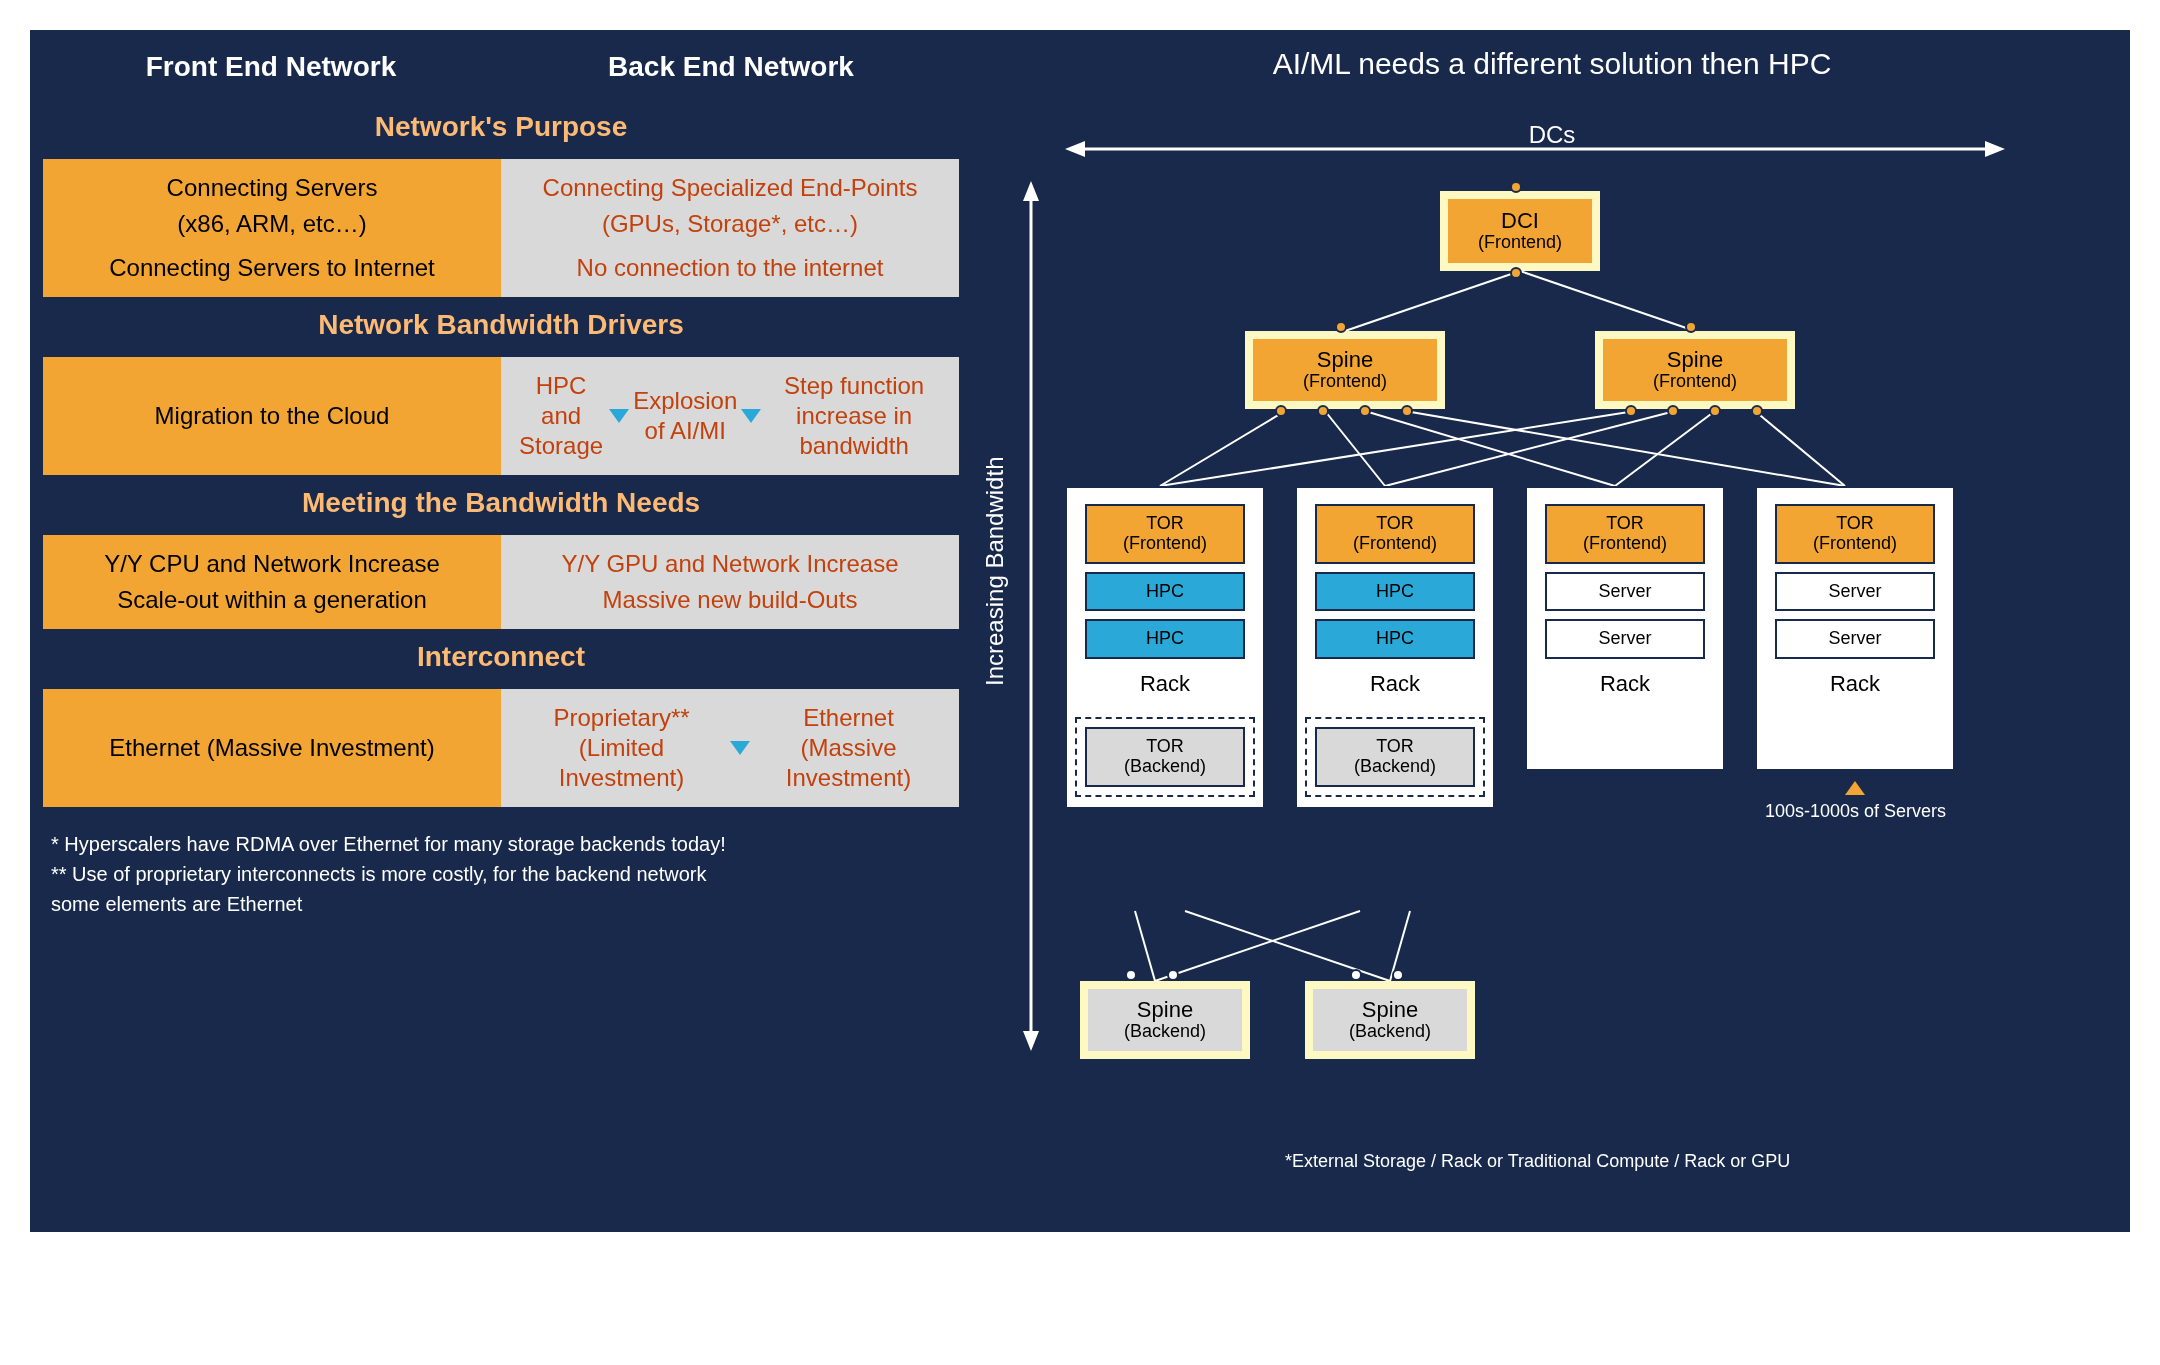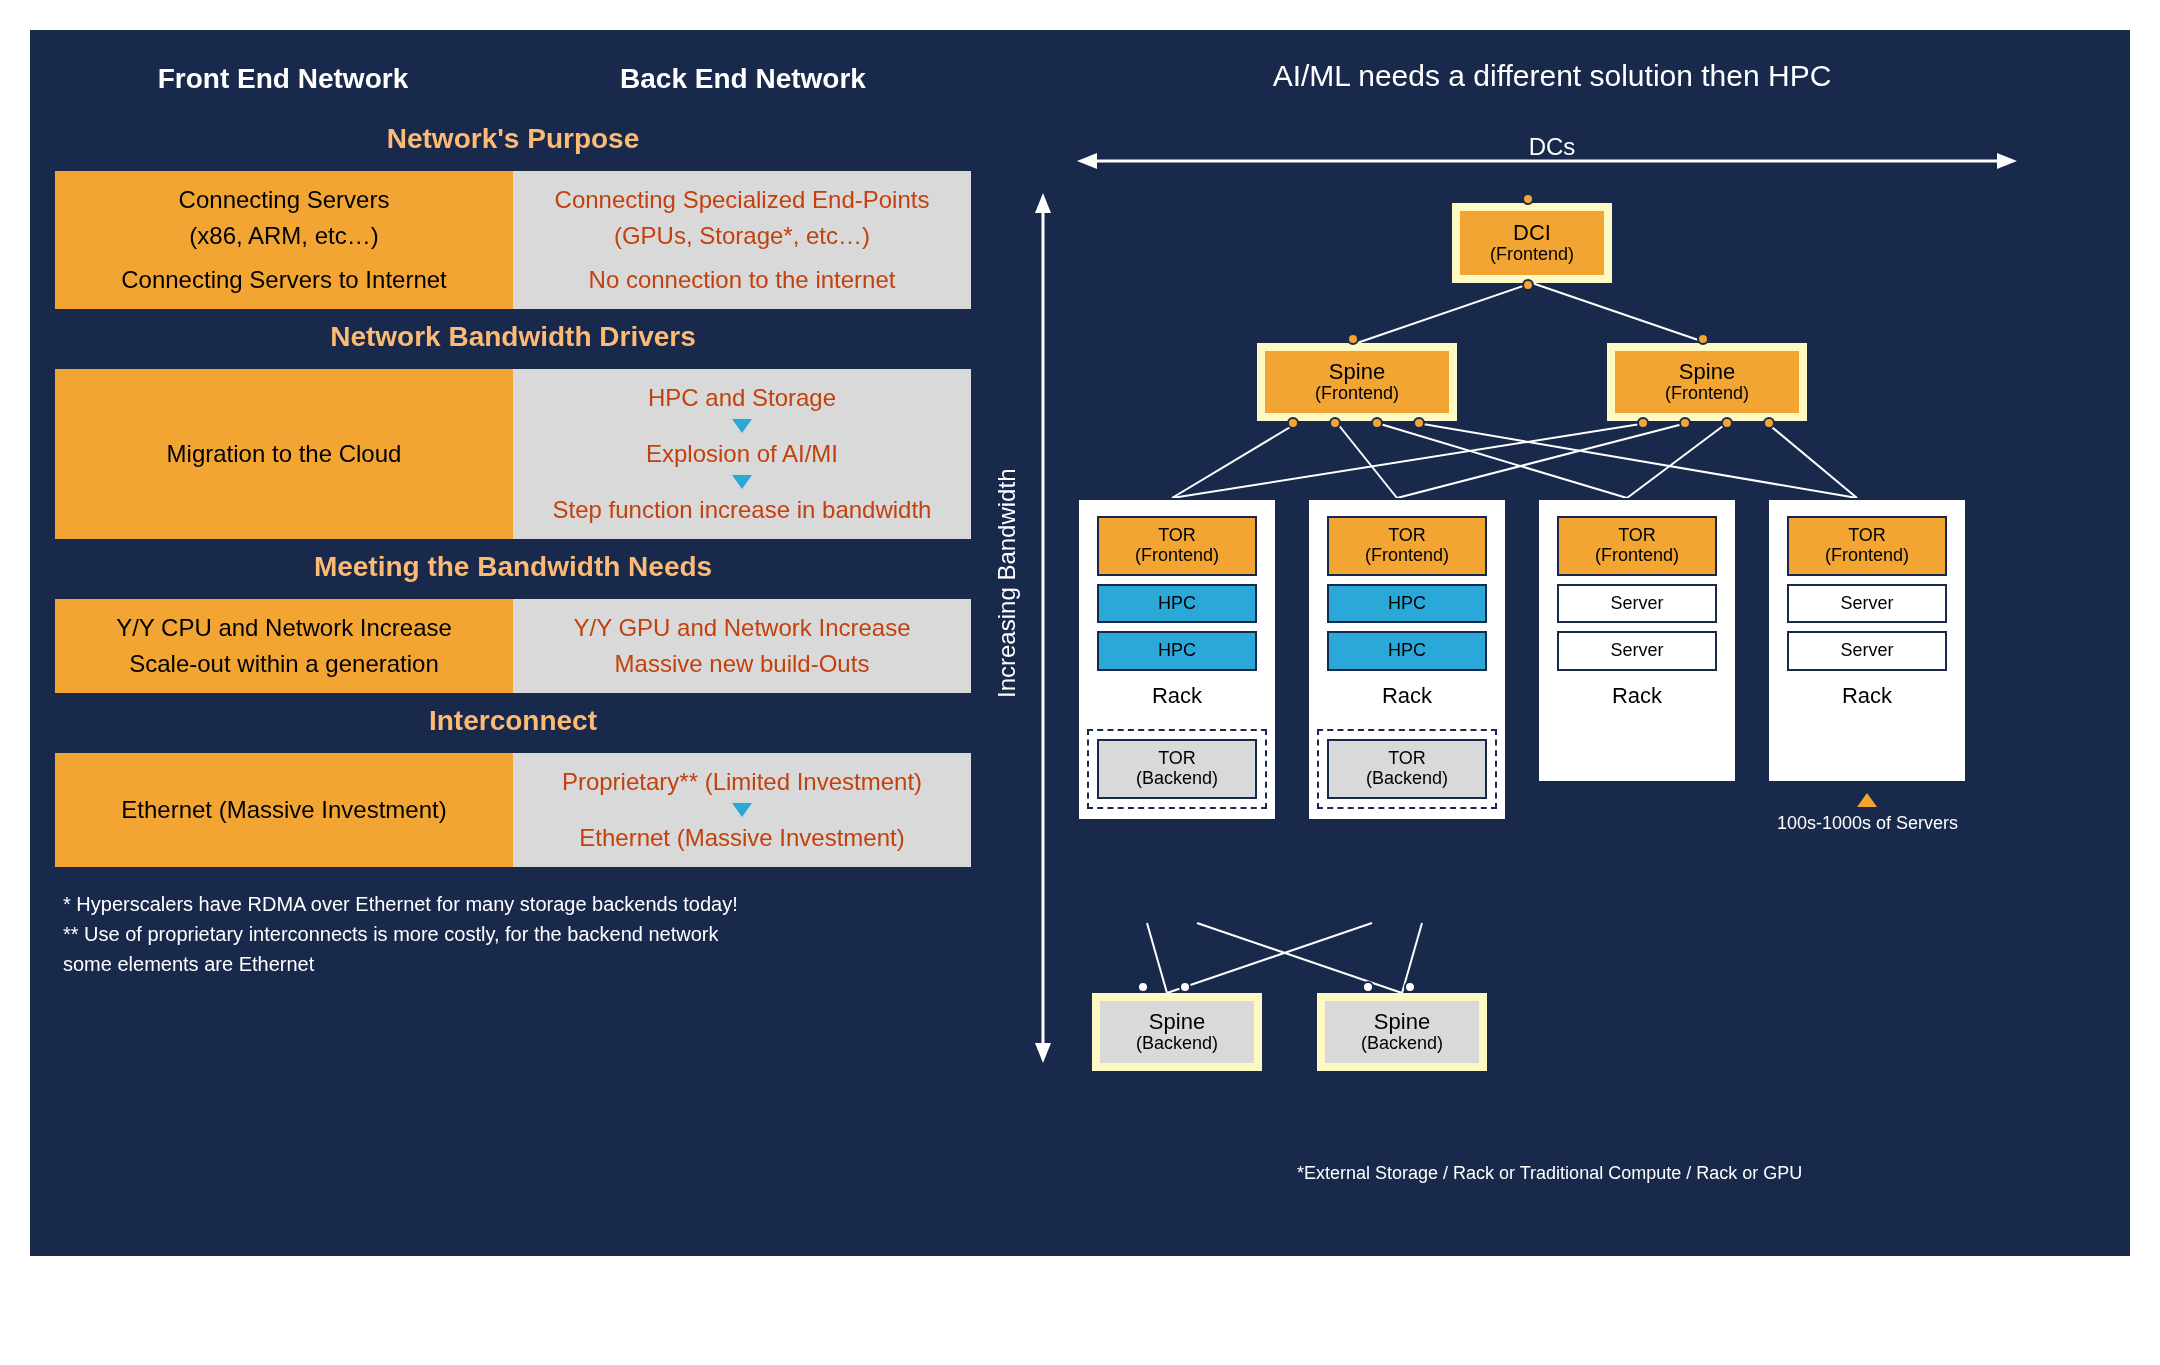--- a/index.html
+++ b/index.html
@@ -10,21 +10,21 @@
     height: 1365px;
     display: flex;
     justify-content: center;
     align-items: flex-start;
     padding: 30px;
   }
   .outer {
     width: 2100px;
     border: 3px solid #18294b;
     background: #18294b;
-    padding: 20px;
+    padding: 8px;
     position: relative;
   }
   .columns {
     display: flex;
     gap: 24px;
   }
   
   .left {
     flex: 0 0 920px;
     background: #18294b;
@@ -61,21 +61,21 @@
     flex-direction: column;
     justify-content: center;
     align-items: center;
     gap: 6px;
     line-height: 1.25;
   }
   .cell.orange { background: #f2a533; color: #000; }
   .cell.grey   { background: #d9d9d9; color: #c2410c; }
   .flowv {
     display: flex;
-    flex-direction: column;
+    flex-direction: row;
     align-items: center;
     gap: 4px;
   }
   .down-arrow {
     width: 0; height: 0;
     border-left: 10px solid transparent;
     border-right: 10px solid transparent;
     border-top: 14px solid #2aa8d8;
     margin: 2px 0;
   }

